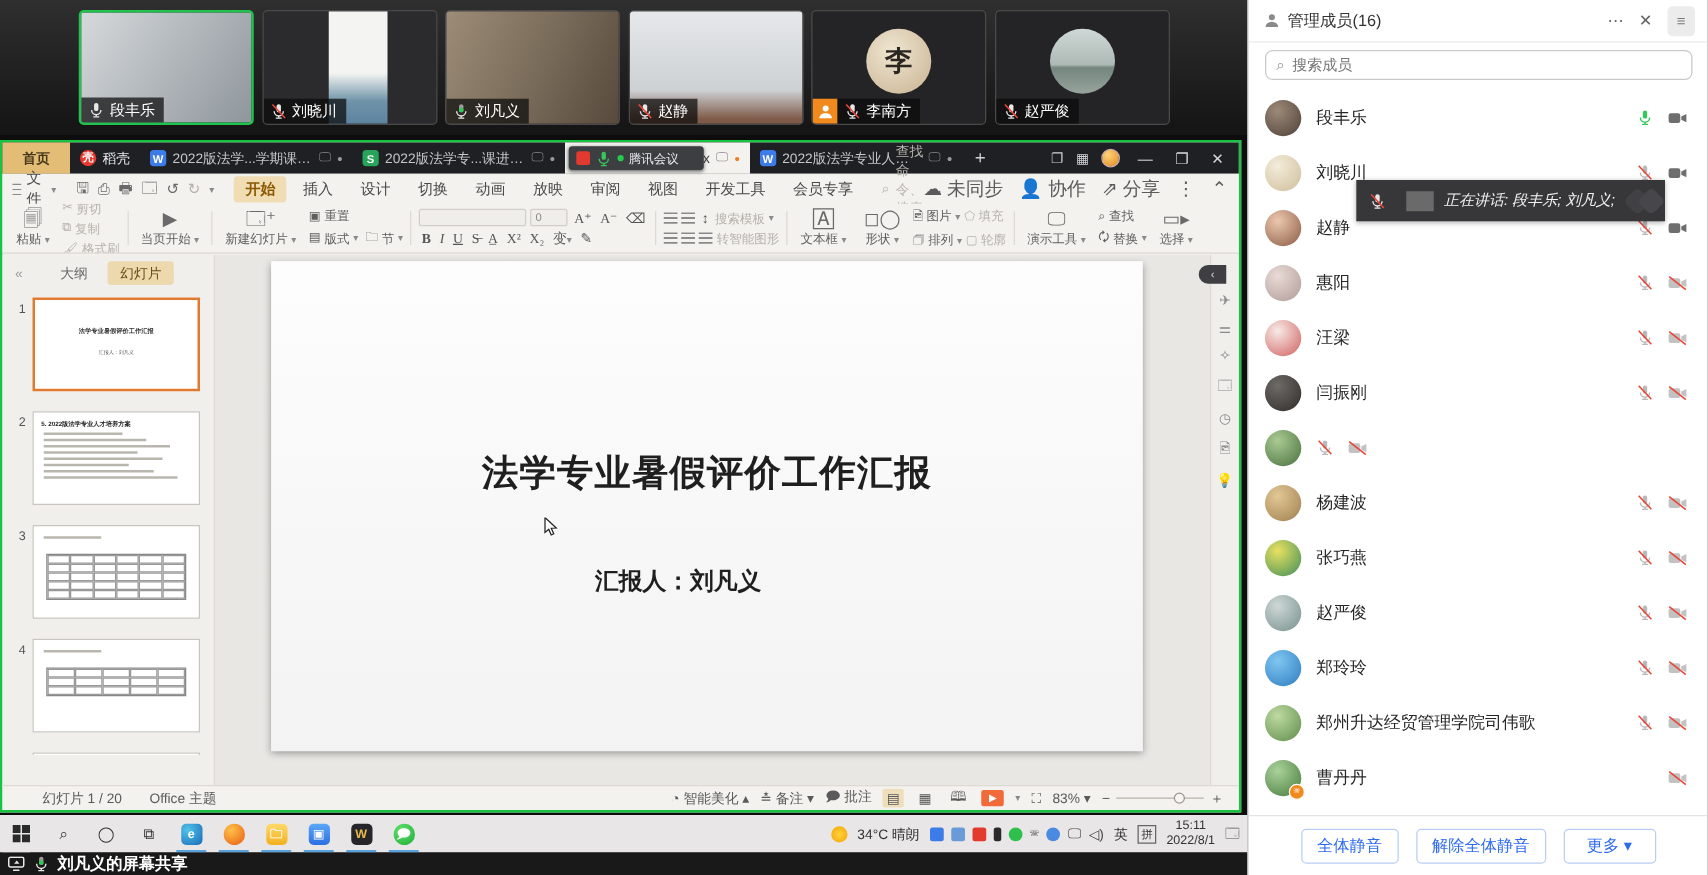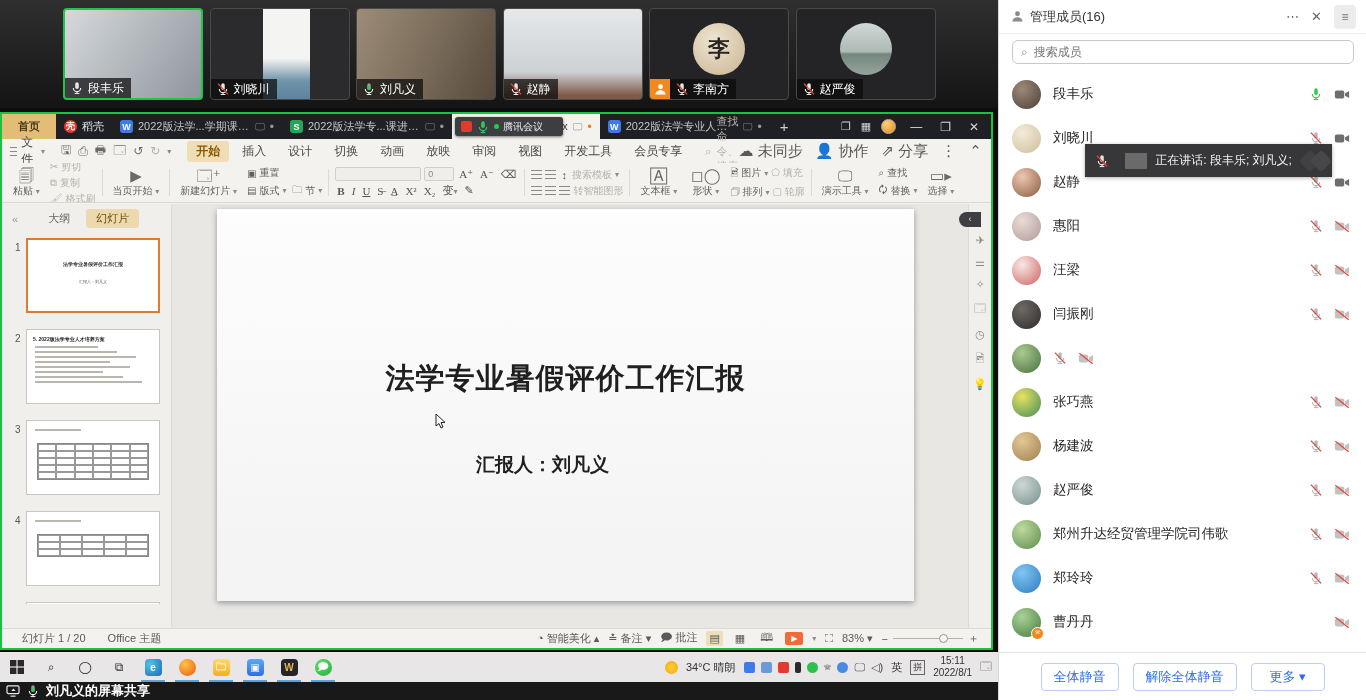--- a/index.html
+++ b/index.html
@@ -136,21 +136,21 @@
     gap:9px; align-items:center; color:#8a8a8a; font-size:11px; }
 
   
   #notes-bar { position:absolute; left:175px; top:516px; width:800px; height:18px;
     display:flex; align-items:center; gap:6px; font-size:11px; color:#8a8a8a; }
   #float-widget { position:absolute; left:0; top:458px; width:22px; height:26px; background:#8e8e8e;
     border-radius:0 3px 3px 0; display:flex; flex-direction:column; justify-content:center; gap:2px; padding:0 4px; }
   #float-widget i { height:2px; background:#d8d8d8; }
   #wps-status { position:absolute; left:0; bottom:0; width:100%; height:20px; background:#f4f2ef;
     border-top:1px solid #ddd9d3; display:flex; align-items:center; font-size:11px; color:#5a5a5a; }
-  #wps-status .lft { display:flex; gap:22px; padding-left:20px; }
+  #wps-status .lft { display:flex; gap:22px; padding-left:32px; }
   #wps-status .rgt { margin-left:auto; display:flex; align-items:center; gap:9px; padding-right:12px; }
   .sb-view { padding:1px 3px; border-radius:2px; }
   .sb-view.on { background:#eedfba; }
   .playbtn { width:18px; height:13px; background:#f06a3a; border-radius:2px; color:#fff;
     font-size:8px; display:flex; align-items:center; justify-content:center; }
   .zoom-slider { display:flex; align-items:center; gap:5px; }
   .zs-line { width:70px; height:1px; background:#b5b1aa; position:relative; }
   .zs-knob { position:absolute; left:46px; top:-4px; width:9px; height:9px; border-radius:50%;
     background:#f6f5f2; border:1px solid #9a968e; }
 
@@ -198,21 +198,21 @@
   #panel-footer { position:absolute; left:0; bottom:0; width:100%; height:48px;
     border-top:1px solid #e4e4e4; display:flex; align-items:center; justify-content:center; gap:14px; }
   .pf-btn { min-width:74px; padding:4px 12px; text-align:center; font-size:13px; color:#2f6bef;
     border:1px solid #b9cdf6; border-radius:4px; background:#fff; }
 
   
   #speak-overlay { left:1085px; top:144px; width:247px; height:33px; background:rgba(40,40,42,.93);
     display:flex; align-items:center; gap:8px; padding:0 10px; z-index:60;
     box-shadow:0 1px 4px rgba(0,0,0,.3); }
   #speak-overlay .vr { width:1px; height:16px; background:#6a6a6a; }
-  #speak-overlay span { color:#f2f2f2; font-size:12px; white-space:nowrap; flex:1; }
+  #speak-overlay span { color:#f2f2f2; font-size:12px; white-space:nowrap; flex:1;font-style:italic; }
   .ov-logo { position:relative; width:34px; height:22px; opacity:.55; }
   .ov-logo i { position:absolute; width:16px; height:16px; background:#4a4a4e; border-radius:4px;
     transform:rotate(45deg); top:3px; }
   .ov-logo i:first-child { left:2px; } .ov-logo i:last-child { left:13px; background:#55555a; }
 </style>
 </head>
 <body>
 
 <div id="stage">
 
@@ -956,22 +956,22 @@
             <span class="ic">
               <svg width="16" height="13" viewBox="0 0 18 14">
     <rect x="1" y="2.6" width="10.5" height="8.8" rx="2" fill="#c2c2c2"></rect>
     <path d="M12.4 5.6 L17 3.2 V10.8 L12.4 8.4 Z" fill="#c2c2c2"></path>
     <line x1="1.5" y1="1.2" x2="16.5" y2="12.8" stroke="#e8473a" stroke-width="1.5"></line>
   </svg>
             </span>
           </span>
         </div>
         <div class="mrow">
-          <span class="mavatar" style="background:radial-gradient(circle at 35% 30%,#e9e162,#3e8e58)"></span>
-    <span class="mname">张巧燕</span>
+          <span class="mavatar" style="background:radial-gradient(circle at 35% 30%,#e2c896,#a07e4e)"></span>
+    <span class="mname">杨建波</span>
     <span class="mics">
             <span class="ic">
               <svg width="14" height="14" viewBox="0 0 16 16">
     <rect x="6" y="1.5" width="4" height="7.5" rx="2" fill="#b9b9b9"></rect>
 
     <path d="M3.8 8a4.2 4.2 0 0 0 8.4 0" fill="none" stroke="#b9b9b9" stroke-width="1.3"></path>
     <line x1="8" y1="12.2" x2="8" y2="14" stroke="#b9b9b9" stroke-width="1.3"></line>
     <line x1="5.3" y1="14.3" x2="10.7" y2="14.3" stroke="#b9b9b9" stroke-width="1.3"></line>
     <line x1="2.2" y1="1.8" x2="13.8" y2="14.2" stroke="#e8473a" stroke-width="1.5"></line>
   </svg>
@@ -979,22 +979,22 @@
             <span class="ic">
               <svg width="16" height="13" viewBox="0 0 18 14">
     <rect x="1" y="2.6" width="10.5" height="8.8" rx="2" fill="#c2c2c2"></rect>
     <path d="M12.4 5.6 L17 3.2 V10.8 L12.4 8.4 Z" fill="#c2c2c2"></path>
     <line x1="1.5" y1="1.2" x2="16.5" y2="12.8" stroke="#e8473a" stroke-width="1.5"></line>
   </svg>
             </span>
           </span>
         </div>
         <div class="mrow">
-          <span class="mavatar" style="background:radial-gradient(circle at 35% 30%,#e2c896,#a07e4e)"></span>
-    <span class="mname">杨建波</span>
+          <span class="mavatar" style="background:radial-gradient(circle at 35% 30%,#e9e162,#3e8e58)"></span>
+    <span class="mname">张巧燕</span>
     <span class="mics">
             <span class="ic">
               <svg width="14" height="14" viewBox="0 0 16 16">
     <rect x="6" y="1.5" width="4" height="7.5" rx="2" fill="#b9b9b9"></rect>
 
     <path d="M3.8 8a4.2 4.2 0 0 0 8.4 0" fill="none" stroke="#b9b9b9" stroke-width="1.3"></path>
     <line x1="8" y1="12.2" x2="8" y2="14" stroke="#b9b9b9" stroke-width="1.3"></line>
     <line x1="5.3" y1="14.3" x2="10.7" y2="14.3" stroke="#b9b9b9" stroke-width="1.3"></line>
     <line x1="2.2" y1="1.8" x2="13.8" y2="14.2" stroke="#e8473a" stroke-width="1.5"></line>
   </svg>
@@ -1025,22 +1025,22 @@
             <span class="ic">
               <svg width="16" height="13" viewBox="0 0 18 14">
     <rect x="1" y="2.6" width="10.5" height="8.8" rx="2" fill="#c2c2c2"></rect>
     <path d="M12.4 5.6 L17 3.2 V10.8 L12.4 8.4 Z" fill="#c2c2c2"></path>
     <line x1="1.5" y1="1.2" x2="16.5" y2="12.8" stroke="#e8473a" stroke-width="1.5"></line>
   </svg>
             </span>
           </span>
         </div>
         <div class="mrow">
-          <span class="mavatar" style="background:radial-gradient(circle at 35% 30%,#bedaa2,#5e8c4a)"></span>
-    <span class="mname">郑州升达经贸管理学院司伟歌</span>
+          <span class="mavatar" style="background:radial-gradient(circle at 35% 30%,#80c6f2,#2e7cc0)"></span>
+    <span class="mname">郑玲玲</span>
     <span class="mics">
             <span class="ic">
               <svg width="14" height="14" viewBox="0 0 16 16">
     <rect x="6" y="1.5" width="4" height="7.5" rx="2" fill="#b9b9b9"></rect>
 
     <path d="M3.8 8a4.2 4.2 0 0 0 8.4 0" fill="none" stroke="#b9b9b9" stroke-width="1.3"></path>
     <line x1="8" y1="12.2" x2="8" y2="14" stroke="#b9b9b9" stroke-width="1.3"></line>
     <line x1="5.3" y1="14.3" x2="10.7" y2="14.3" stroke="#b9b9b9" stroke-width="1.3"></line>
     <line x1="2.2" y1="1.8" x2="13.8" y2="14.2" stroke="#e8473a" stroke-width="1.5"></line>
   </svg>
@@ -1048,22 +1048,22 @@
             <span class="ic">
               <svg width="16" height="13" viewBox="0 0 18 14">
     <rect x="1" y="2.6" width="10.5" height="8.8" rx="2" fill="#c2c2c2"></rect>
     <path d="M12.4 5.6 L17 3.2 V10.8 L12.4 8.4 Z" fill="#c2c2c2"></path>
     <line x1="1.5" y1="1.2" x2="16.5" y2="12.8" stroke="#e8473a" stroke-width="1.5"></line>
   </svg>
             </span>
           </span>
         </div>
         <div class="mrow">
-          <span class="mavatar" style="background:radial-gradient(circle at 35% 30%,#80c6f2,#2e7cc0)"></span>
-    <span class="mname">郑玲玲</span>
+          <span class="mavatar" style="background:radial-gradient(circle at 35% 30%,#bedaa2,#5e8c4a)"></span>
+    <span class="mname">郑州升达经贸管理学院司伟歌</span>
     <span class="mics">
             <span class="ic">
               <svg width="14" height="14" viewBox="0 0 16 16">
     <rect x="6" y="1.5" width="4" height="7.5" rx="2" fill="#b9b9b9"></rect>
 
     <path d="M3.8 8a4.2 4.2 0 0 0 8.4 0" fill="none" stroke="#b9b9b9" stroke-width="1.3"></path>
     <line x1="8" y1="12.2" x2="8" y2="14" stroke="#b9b9b9" stroke-width="1.3"></line>
     <line x1="5.3" y1="14.3" x2="10.7" y2="14.3" stroke="#b9b9b9" stroke-width="1.3"></line>
     <line x1="2.2" y1="1.8" x2="13.8" y2="14.2" stroke="#e8473a" stroke-width="1.5"></line>
   </svg>

